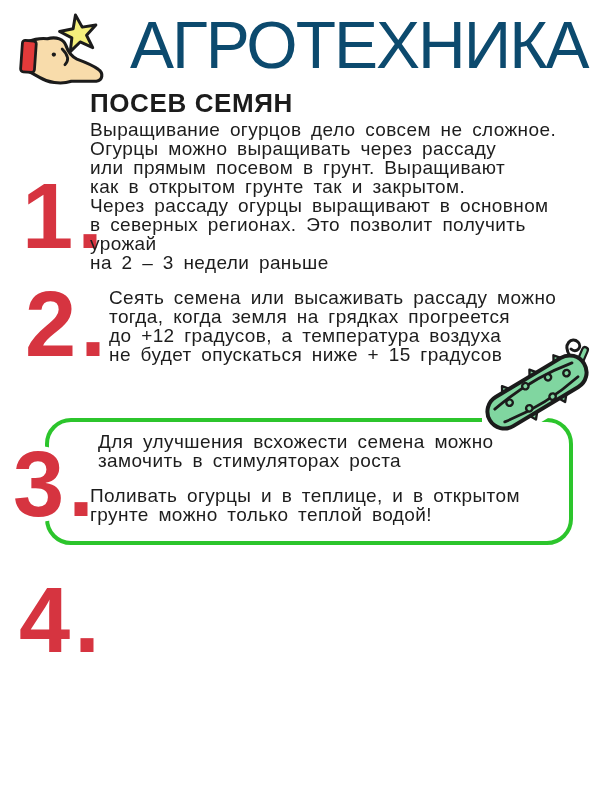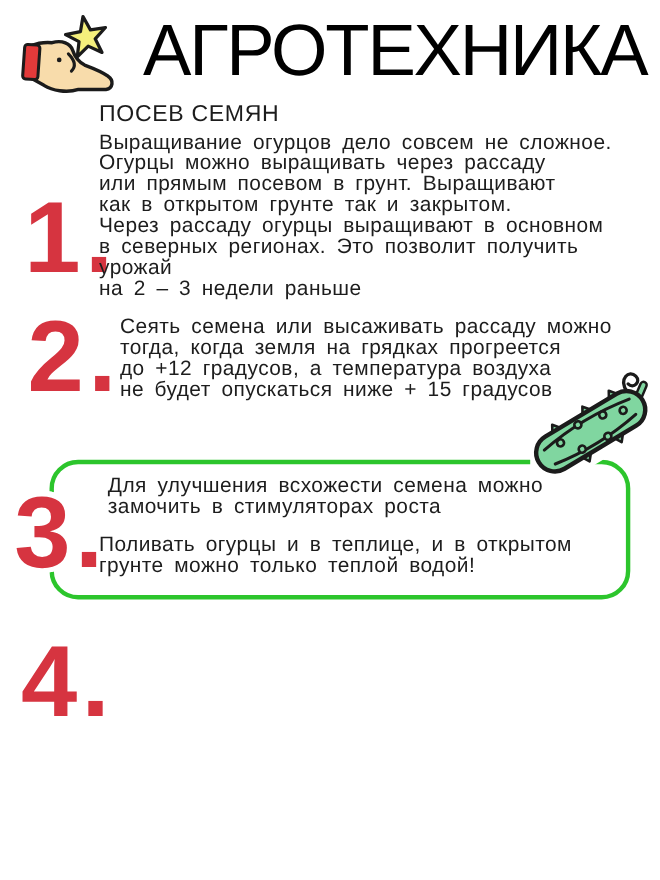--- a/index.html
+++ b/index.html
@@ -3,25 +3,25 @@
 <meta charset="utf-8">
 <style>
   html,body{margin:0;padding:0;background:#ffffff;}
   .page{
     position:relative;width:600px;height:800px;background:#ffffff;
     overflow:hidden;font-family:"Liberation Sans",sans-serif;color:#1d1d1d;
   }
   .abs{position:absolute;}
   .title{
     left:130px;top:12px;font-size:66px;line-height:66px;letter-spacing:-2px;
-    color:#000000;font-weight:400;white-space:nowrap;z-index:4;
+    color:#0c4a6e;font-weight:400;white-space:nowrap;z-index:4;
   }
   .sec-header{
-    font-size:21px;line-height:21px;letter-spacing:.6px;color:#1c1c1c;
-    font-weight:400;white-space:nowrap;z-index:4;
+    font-size:26px;line-height:21px;letter-spacing:.6px;color:#1c1c1c;
+    font-weight:700;white-space:nowrap;z-index:4;
   }
   .body-text{
     font-size:19px;line-height:19px;letter-spacing:.4px;word-spacing:4px;
     white-space:pre-line;color:#1d1d1d;z-index:4;
   }
   .num{
     font-size:92px;line-height:92px;font-weight:700;letter-spacing:4px;
     color:var(--accent-red,#d63440);z-index:3;
     text-shadow:
       0 5px 0 #fff,0 -5px 0 #fff,5px 0 0 #fff,-5px 0 0 #fff,

